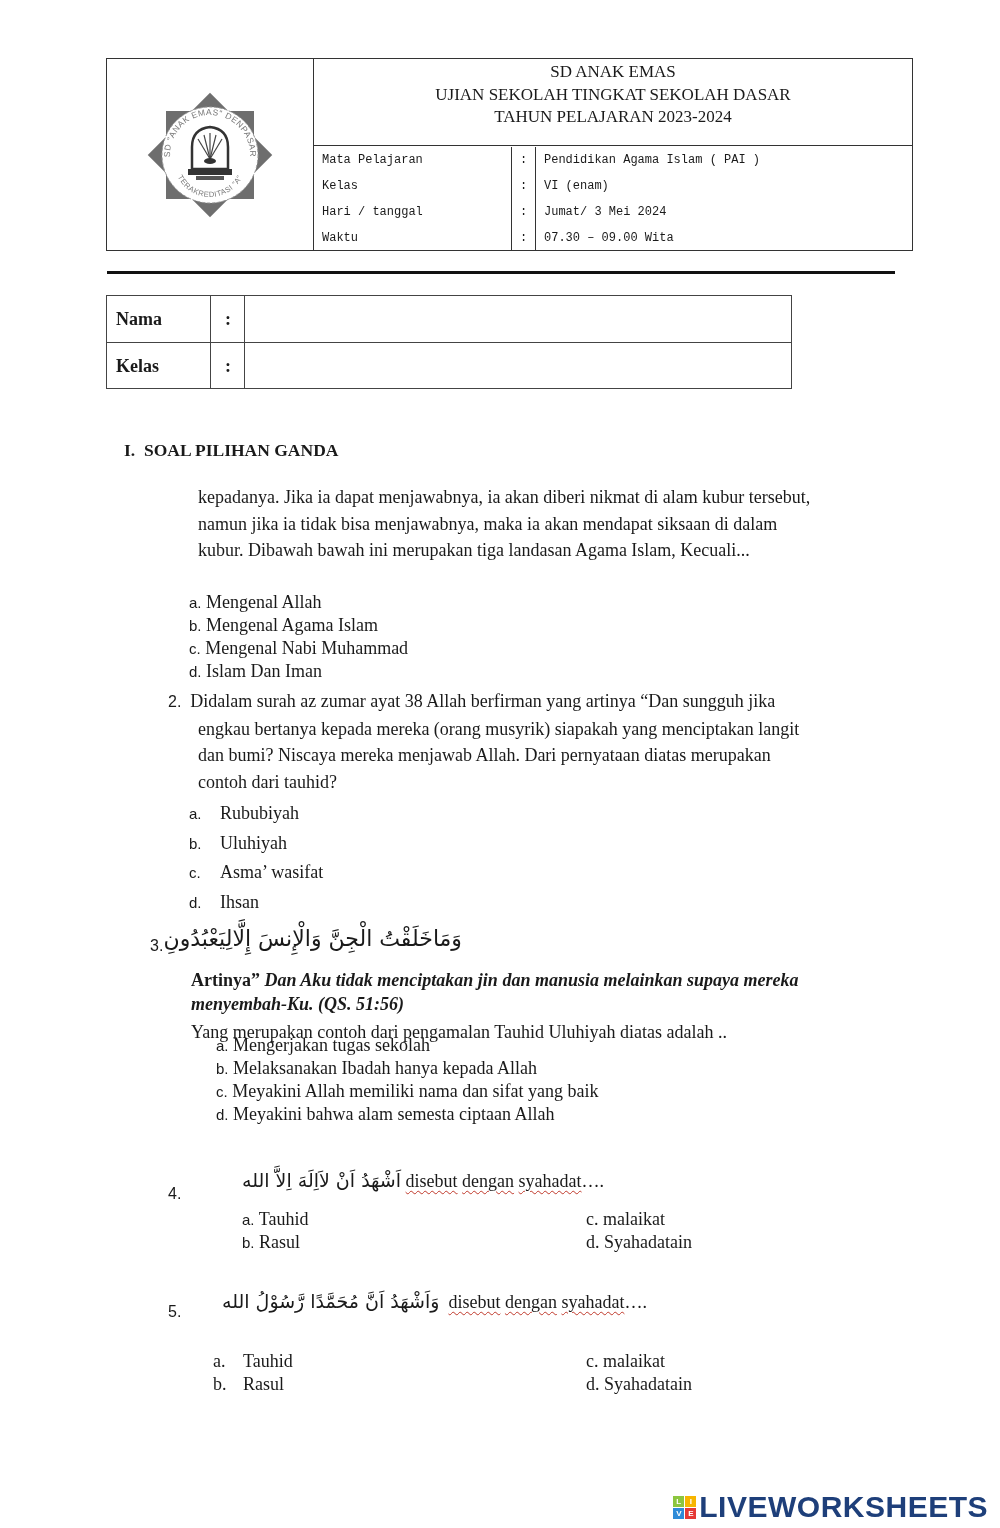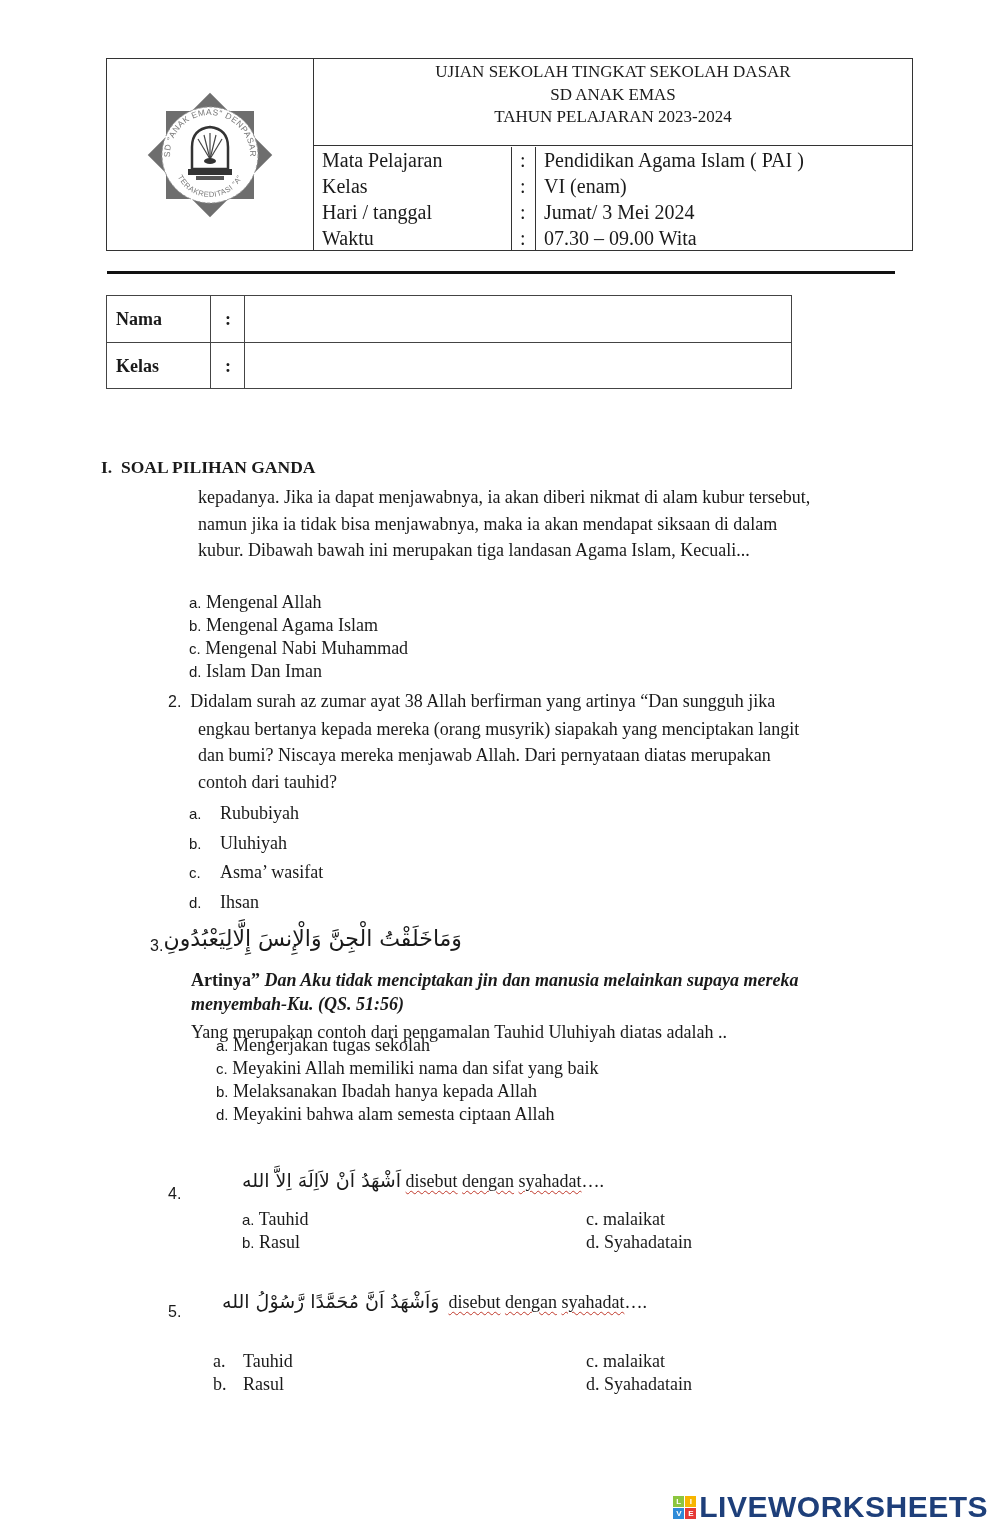--- a/index.html
+++ b/index.html
@@ -21,21 +21,22 @@
     display: flex; align-items: center; justify-content: center;
   }
   .hdr .title-cell {
     position: absolute; left: 207px; top: 0; right: 0; height: 87px;
     border-bottom: 1px solid #333;
     text-align: center; font-size: 17px; line-height: 22.5px;
     padding-top: 2px; box-sizing: border-box;
   }
   .hdr .info {
     position: absolute; left: 207px; top: 88px; right: 0; bottom: 0;
-    font-size: 20px;
+    font-size: 12px;
+    font-family: Liberation Mono, monospace;
   }
   .hdr .info .col-label { position: absolute; left: 0; top: 0; width: 197px; height: 100%; border-right: 1px solid #333; }
   .hdr .info .col-colon { position: absolute; left: 198px; top: 0; width: 23px; height: 100%; border-right: 1px solid #333; }
   .hdr .info .col-value { position: absolute; left: 222px; top: 0; right: 0; height: 100%; }
   .hdr .info .row { position: absolute; height: 26px; line-height: 26px; }
   .hdr .info .col-label .row { left: 8px; }
   .hdr .info .col-colon .row { left: 8px; }
   .hdr .info .col-value .row { left: 8px; white-space: nowrap; }
 
   .rule { left: 107px; top: 271px; width: 788px; height: 3px; background: #111; }
@@ -45,21 +46,21 @@
     left: 106px; top: 295px; width: 686px; height: 94px;
     border: 1px solid #444; box-sizing: border-box;
   }
   .nametbl .r { position: absolute; left: 0; right: 0; height: 46px; }
   .nametbl .r1 { top: 0; border-bottom: 1px solid #444; }
   .nametbl .r2 { top: 47px; }
   .nametbl .c1 { position: absolute; left: 0; top: 0; width: 104px; height: 100%; border-right: 1px solid #444; font-weight: bold; font-size: 18px; line-height: 46px; padding-left: 9px; box-sizing: border-box; }
   .nametbl .c2 { position: absolute; left: 105px; top: 0; width: 32px; height: 100%; border-right: 1px solid #444; font-weight: bold; font-size: 18px; line-height: 46px; text-align: center; }
   .nametbl .c3 { position: absolute; left: 138px; right: 0; top: 0; height: 100%; border: none; outline: none; background: transparent; font-size: 17px; font-family: "Liberation Serif", serif; }
 
-  .section-title { left: 101px; top: 440px; font-size: 17.5px; font-weight: bold; margin-top: 17px; }
+  .section-title { left: 124px; top: 440px; font-size: 17.5px; font-weight: bold; }
 
   .qtext { font-size: 18px; line-height: 26.5px; }
   .opt { font-size: 18px; line-height: 23px; white-space: nowrap; }
   .optl { font-family: "Liberation Sans", "DejaVu Sans", sans-serif; font-size: 15px; display: inline-block; }
   .num { font-family: "Liberation Sans", "DejaVu Sans", sans-serif; font-size: 16px; }
   .arabic { font-family: "DejaVu Sans", sans-serif; font-size: 22px; direction: rtl; unicode-bidi: embed; }
   .squig { text-decoration: underline wavy #c0392b; text-decoration-thickness: 1px; text-underline-offset: 3px; }
   .ital { font-style: italic; }
 
   .brand { right: 12px; top: 1490px; display: flex; align-items: center; }
@@ -94,22 +95,22 @@
         <line x1="66" y1="70" x2="66" y2="44"></line>
           <line x1="66" y1="70" x2="72" y2="46"></line>
         <line x1="66" y1="70" x2="78" y2="50"></line>
       </g>
       <ellipse cx="66" cy="72" rx="6" ry="3" fill="#333"></ellipse>
       <rect x="44" y="80" width="44" height="6" fill="#333"></rect>
       <rect x="52" y="87" width="28" height="4" fill="#555"></rect>
     </svg>
   </div>
   <div class="title-cell">
+    <div>SD ANAK EMAS</div>
     <div>UJIAN SEKOLAH TINGKAT SEKOLAH DASAR</div>
-    <div>SD ANAK EMAS</div>
     <div>TAHUN PELAJARAN 2023-2024</div>
   </div>
   <div class="info">
     <div class="col-label">
       <div class="row" style="top:0">Mata Pelajaran</div>
       <div class="row" style="top:26px">Kelas</div>
       <div class="row" style="top:52px">Hari / tanggal</div>
       <div class="row" style="top:78px">Waktu</div>
     </div>
     <div class="col-colon">
@@ -171,22 +172,22 @@
 
 <div class="abs num" style="left:150px; top:937px;">3.</div>
 <div class="abs arabic" style="left:190px; top:926px; width:272px; text-align:right; white-space:nowrap;">وَمَاخَلَقْتُ الْجِنَّ وَالْإِنسَ إِلَّالِيَعْبُدُونِ</div>
 <div class="abs qtext" style="left:191px; top:968px; width:720px; line-height:24px;font-weight:bold;">
   <div style="white-space:nowrap"><span>Artinya”</span><span class="ital"> Dan Aku tidak menciptakan jin dan manusia melainkan supaya mereka</span></div>
   <div class="ital">menyembah-Ku. (QS. 51:56)</div>
 </div>
 <div class="abs qtext" style="left:191px; top:1019px; white-space:nowrap;">Yang merupakan contoh dari pengamalan Tauhid Uluhiyah diatas adalah ..</div>
 <div class="abs" style="left:189px; top:1034px;margin-left:27px;">
   <div class="opt"><span class="optl">a.</span> <span>Mengerjakan tugas sekolah</span></div>
+  <div class="opt"><span class="optl">b.</span> <span>Melaksanakan Ibadah hanya kepada Allah</span></div>
   <div class="opt"><span class="optl">c.</span> <span>Meyakini Allah memiliki nama dan sifat yang baik</span></div>
-  <div class="opt"><span class="optl">b.</span> <span>Melaksanakan Ibadah hanya kepada Allah</span></div>
   <div class="opt"><span class="optl">d.</span> <span>Meyakini bahwa alam semesta ciptaan Allah</span></div>
 </div>
 
 <div class="abs num" style="left:168px; top:1185px;">4.</div>
 <div class="abs" style="left:218px; top:1169px; white-space:nowrap; font-size:18px;">
   <span class="arabic" style="font-size:19px;margin-left:24px;">اَشْهَدُ اَنْ لاَاِلَهَ اِلاَّ الله</span>
   <span class="squig">disebut</span>
   <span class="squig">dengan</span>
   <span class="squig">syahadat</span><span>….</span>
 </div>

